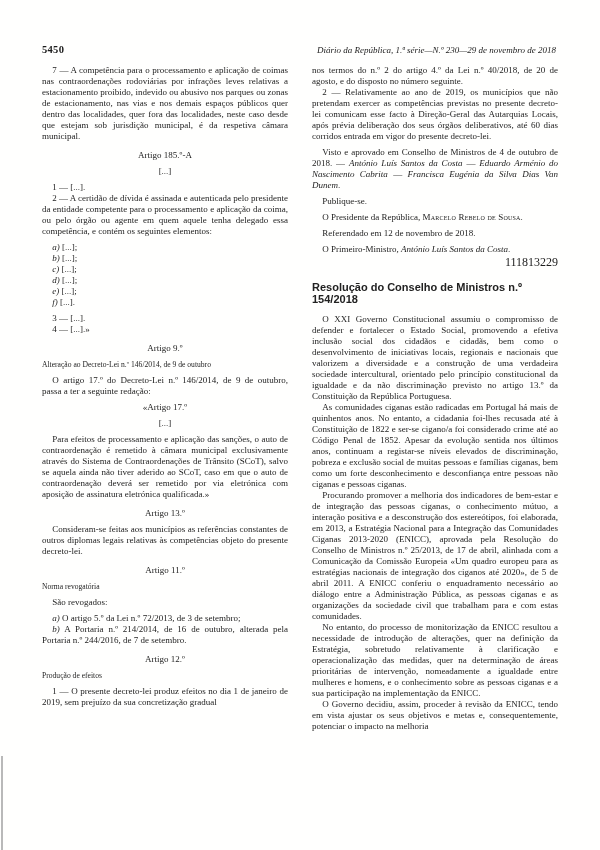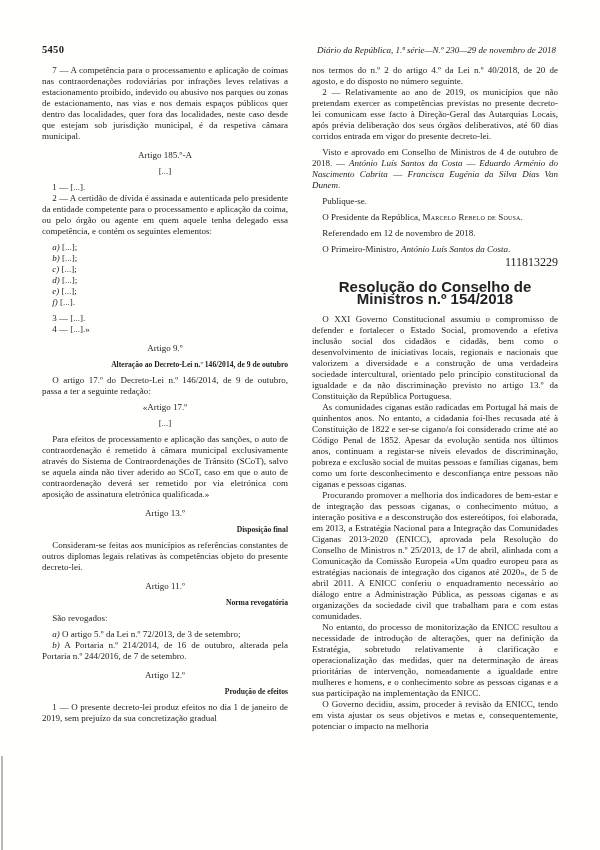--- a/index.html
+++ b/index.html
@@ -11,26 +11,26 @@
   .hdr .pagenum{font-weight:bold;font-size:10.5px;letter-spacing:.3px;}
   .hdr .edition{font-style:italic;font-size:9px;color:#222;}
   .cols{display:flex;gap:24px;padding:10px 42px 0 42px;}
   .col{width:253px;font-size:9px;line-height:11px;text-align:justify;
        hyphens:auto;-webkit-hyphens:auto;}
   .blk{margin:0;}
   .p,.li{text-indent:1.15em;}
   .pc{text-indent:0;}
   .gap{margin-top:5px;}
   .art{text-align:center;text-indent:0;margin:8px 0 5px 0;}
-  .sub{text-align:right;text-indent:0;font-weight:bold;font-size:7.6px;
+  .sub{text-align:left;text-indent:0;font-weight:normal;font-size:7.6px;
        line-height:9px;margin:6px 0 6px 0;}
   .ctr{text-align:center;text-indent:0;}
   .stamp{text-align:right;text-indent:0;font-size:12px;margin-top:2px;}
-  .restitle{text-align:center;text-indent:0;font-family:"Liberation Sans","DejaVu Sans",sans-serif;
-       font-weight:bold;font-size:15px;line-height:12px;margin:13px 0 9px 0;color:#222;}
+  .restitle{text-align:left;text-indent:0;font-family:"Liberation Sans","DejaVu Sans",sans-serif;
+       font-weight:bold;font-size:11px;line-height:12px;margin:13px 0 9px 0;color:#222;}
   .it{font-style:italic;}
   .sc{font-variant:small-caps;letter-spacing:.2px;margin-top:40px;}
   .edge-artifact{position:absolute;left:1px;top:756px;width:2px;height:94px;background:#b9b9b9;}
 </style>
 </head>
 <body>
 
 <div class="page">
   <div class="hdr">
     <span class="pagenum">5450</span>
@@ -51,21 +51,20 @@
         <div class="blk li"><span class="it">f)</span><span> [...].</span></div>
         <div class="blk p gap">3 — [...].</div>
         <div class="blk p">4 — [...].»</div>
         <div class="blk art">Artigo 9.º</div>
         <div class="blk sub">Alteração ao Decreto-Lei n.º 146/2014, de 9 de outubro</div>
         <div class="blk p">O artigo 17.º do Decreto-Lei n.º 146/2014, de 9 de outubro, passa a ter a seguinte redação:</div>
         <div class="blk ctr gap">«Artigo 17.º</div>
         <div class="blk ctr gap">[...]</div>
         <div class="blk p gap">Para efeitos de processamento e aplicação das sanções, o auto de contraordenação é remetido à câmara municipal exclusivamente através do Sistema de Contraordenações de Trânsito (SCoT), salvo se aquela ainda não tiver aderido ao SCoT, caso em que o auto de contraordenação deverá ser remetido por via eletrónica com aposição de assinatura eletrónica qualificada.»</div>
         <div class="blk art">Artigo 13.º</div>
-        <div class="blk sub">Disposição final</div>
         <div class="blk p">Consideram-se feitas aos municípios as referências constantes de outros diplomas legais relativas às competências objeto do presente decreto-lei.</div>
         <div class="blk art">Artigo 11.º</div>
         <div class="blk sub">Norma revogatória</div>
         <div class="blk p">São revogados:</div>
         <div class="blk li gap"><span class="it">a)</span><span> O artigo 5.º da Lei n.º 72/2013, de 3 de setembro;</span></div>
         <div class="blk li"><span class="it">b)</span><span> A Portaria n.º 214/2014, de 16 de outubro, alterada pela Portaria n.º 244/2016, de 7 de setembro.</span></div>
         <div class="blk art">Artigo 12.º</div>
         <div class="blk sub">Produção de efeitos</div>
         <div class="blk p">1 — O presente decreto-lei produz efeitos no dia 1 de janeiro de 2019, sem prejuízo da sua concretização gradual</div>
       </div>

